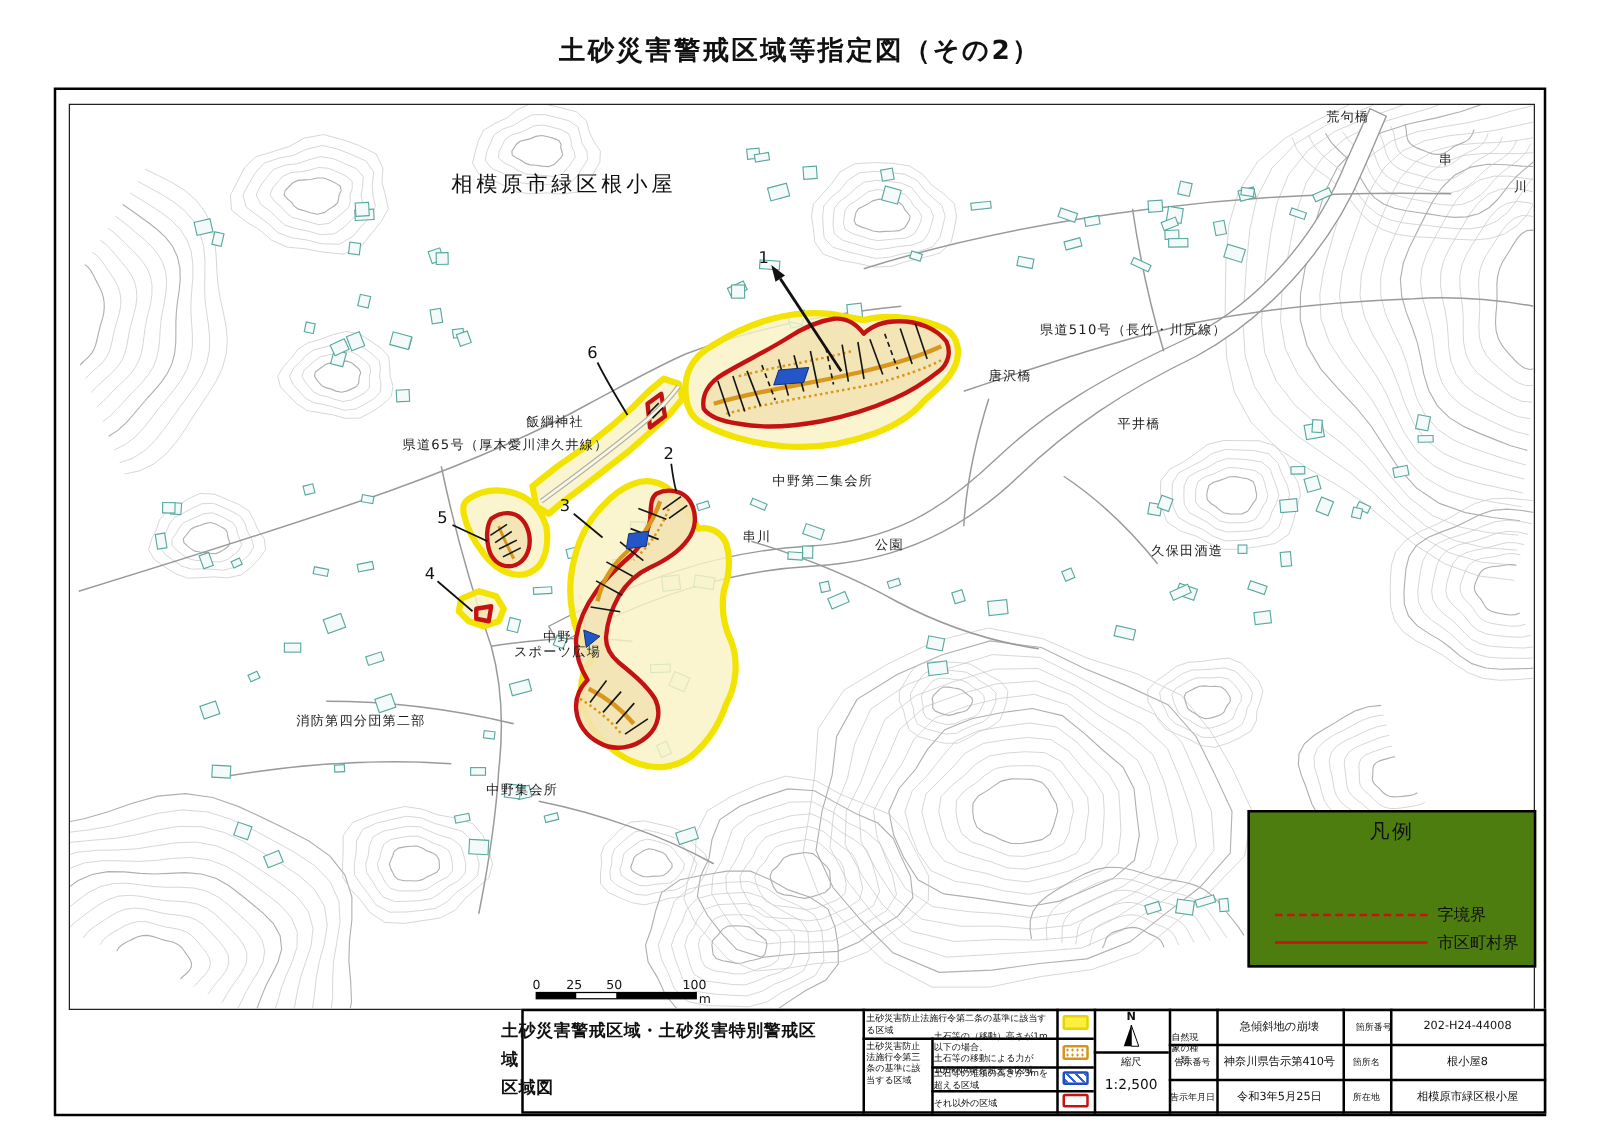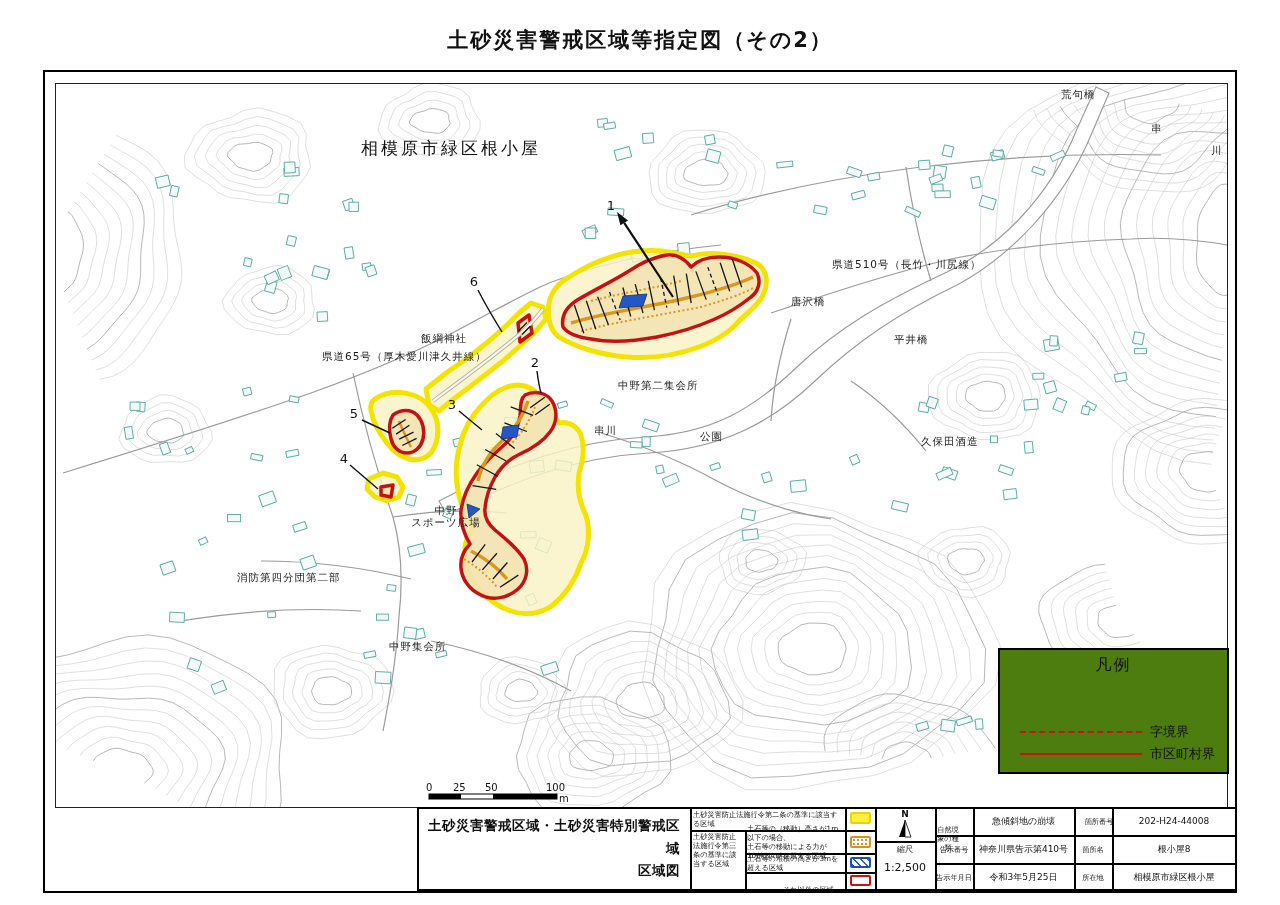--- a/index.html
+++ b/index.html
@@ -430,21 +430,21 @@
   <div class="lbl" style="left:266px;top:267px;">県道65号（厚木愛川津久井線）</div>
   <div class="lbl" style="left:562px;top:296px;">中野第二集会所</div>
   <div class="lbl" style="left:538px;top:341px;">串川</div>
   <div class="lbl" style="left:644px;top:347px;">公園</div>
   <div class="lbl" style="left:865px;top:352px;">久保田酒造</div>
   <div class="lbl" style="left:350px;top:421px;text-align:center;width:80px;">
     <span>中野</span><br>
     <span>スポーツ広場</span>
   </div>
   <div class="lbl" style="left:181px;top:488px;">消防第四分団第二部</div>
-  <div class="lbl" style="left:333px;top:557px;">中野集会所</div>
+  <div class="lbl" style="left:333px;top:543px;">中野集会所</div>
 </div>
 
 <div class="abs" id="legend-box">
   <div class="lg-title">凡例</div>
   <div class="lg-line lg-dashed"></div>
   <div class="lg-line-lbl" style="top:73px;">字境界</div>
   <div class="lg-line lg-solid"></div>
   <div class="lg-line-lbl" style="top:95px;font-family:Liberation Serif, serif;">市区町村界</div>
 </div>
 
@@ -458,37 +458,37 @@
 <div class="abs fl" style="left:973px;top:807px;width:1.5px;height:84px;"></div>
 <div class="abs fl" style="left:1074px;top:807px;width:1.5px;height:84px;"></div>
 <div class="abs fl" style="left:1112px;top:807px;width:1.5px;height:84px;"></div>
 <div class="abs fl" style="left:690px;top:830px;width:185px;height:1.5px;"></div>
 <div class="abs fl" style="left:745px;top:853px;width:130px;height:1.5px;"></div>
 <div class="abs fl" style="left:745px;top:872px;width:130px;height:1.5px;"></div>
 <div class="abs fl" style="left:875px;top:841px;width:60px;height:1.5px;"></div>
 <div class="abs fl" style="left:935px;top:835px;width:302px;height:1.5px;"></div>
 <div class="abs fl" style="left:935px;top:863px;width:302px;height:1.5px;"></div>
 
-<div class="abs fcell" style="left:420px;top:812px;width:260px;height:72px;font-size:13.5px;font-weight:bold;line-height:1.7;letter-spacing:0.5px;text-align:right;">
+<div class="abs fcell" style="left:401px;top:812px;width:260px;height:72px;font-size:13.5px;font-weight:bold;line-height:1.7;letter-spacing:0.5px;">
   <div><span>土砂災害警戒区域・土砂災害特別警戒区域</span><br>
   <span>区域図</span></div>
 </div>
 
 <div class="abs fcell tiny" style="left:693px;top:808px;width:150px;height:21px;">土砂災害防止法施行令第二条の基準に該当する区域</div>
 <div class="abs sw sw-yellow" style="left:850px;top:812px;width:21px;height:12px;"></div>
 
 <div class="abs fcell tiny" style="left:693px;top:832px;width:50px;height:57px;align-items:flex-start;">土砂災害防止法施行令第三条の基準に該当する区域</div>
 <div class="abs fcell tiny" style="left:747px;top:831px;width:96px;height:21px;">
   <div><span>土石等の（移動）高さが1m以下の場合、</span><br>
   <span>土石等の移動による力が100kN/m²を超える区域</span></div>
 </div>
 <div class="abs sw sw-orange" style="left:850px;top:836px;width:21px;height:12px;"></div>
 <div class="abs fcell tiny" style="left:747px;top:854px;width:96px;height:17px;">土石等の堆積の高さが3mを超える区域</div>
 <div class="abs sw sw-blue" style="left:850px;top:857px;width:21px;height:11px;"></div>
-<div class="abs fcell tiny" style="left:783px;top:873px;width:96px;height:32px;">それ以外の区域</div>
+<div class="abs fcell tiny" style="left:747px;top:873px;width:96px;height:20px;font-family:Liberation Serif, serif;">それ以外の区域</div>
 <div class="abs sw sw-red" style="left:850px;top:875px;width:21px;height:11px;"></div>
 
 <div class="abs fcell center" style="left:876px;top:808px;width:58px;height:32px;flex-direction:column;z-index:9;">
   <span style="font-size:9px;font-weight:bold;">N</span>
   <svg width="16" height="20" viewBox="0 0 16 20">
     <polygon points="8,1 8,18 2,18" fill="#000"></polygon>
     <polygon points="8,1 8,18 14,18" fill="#fff" stroke="#000" stroke-width="0.8"></polygon>
   </svg>
 </div>
 <div class="abs fcell center small" style="left:876px;top:843px;width:58px;height:13px;">縮尺</div>

